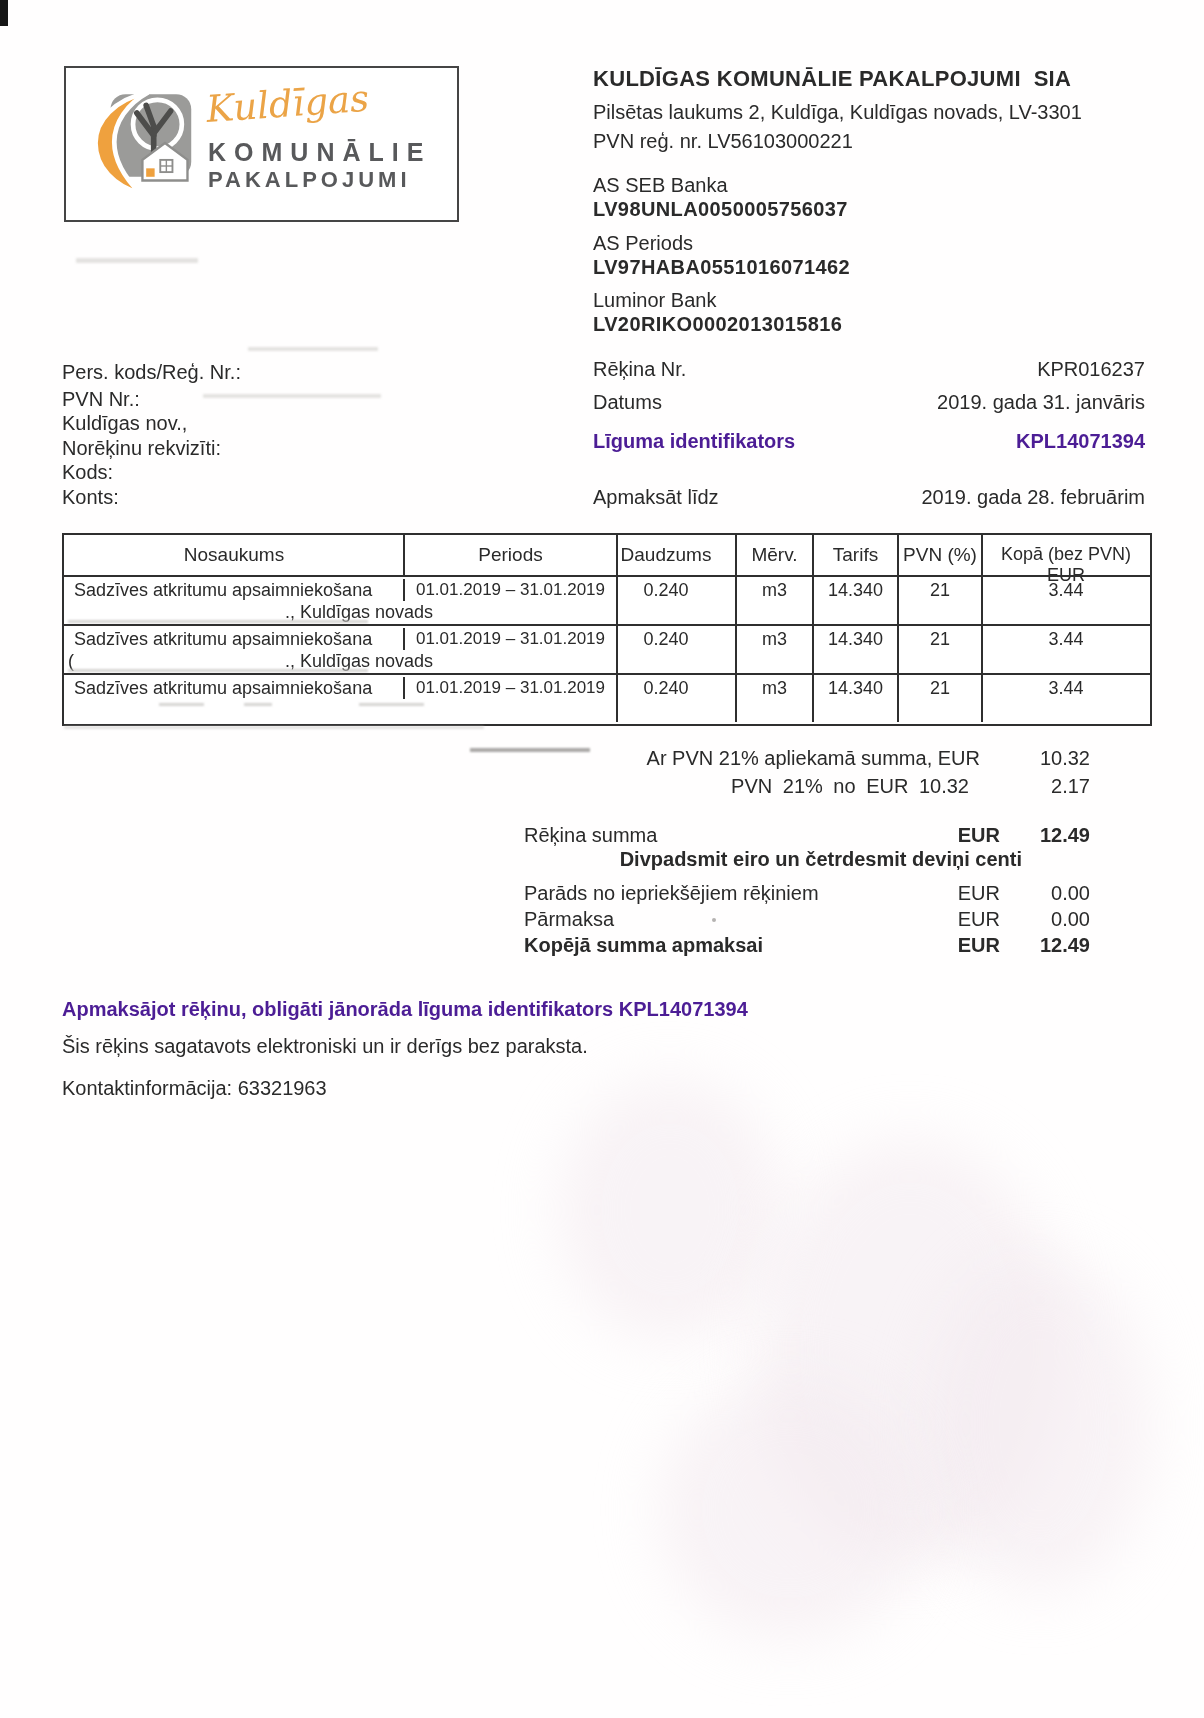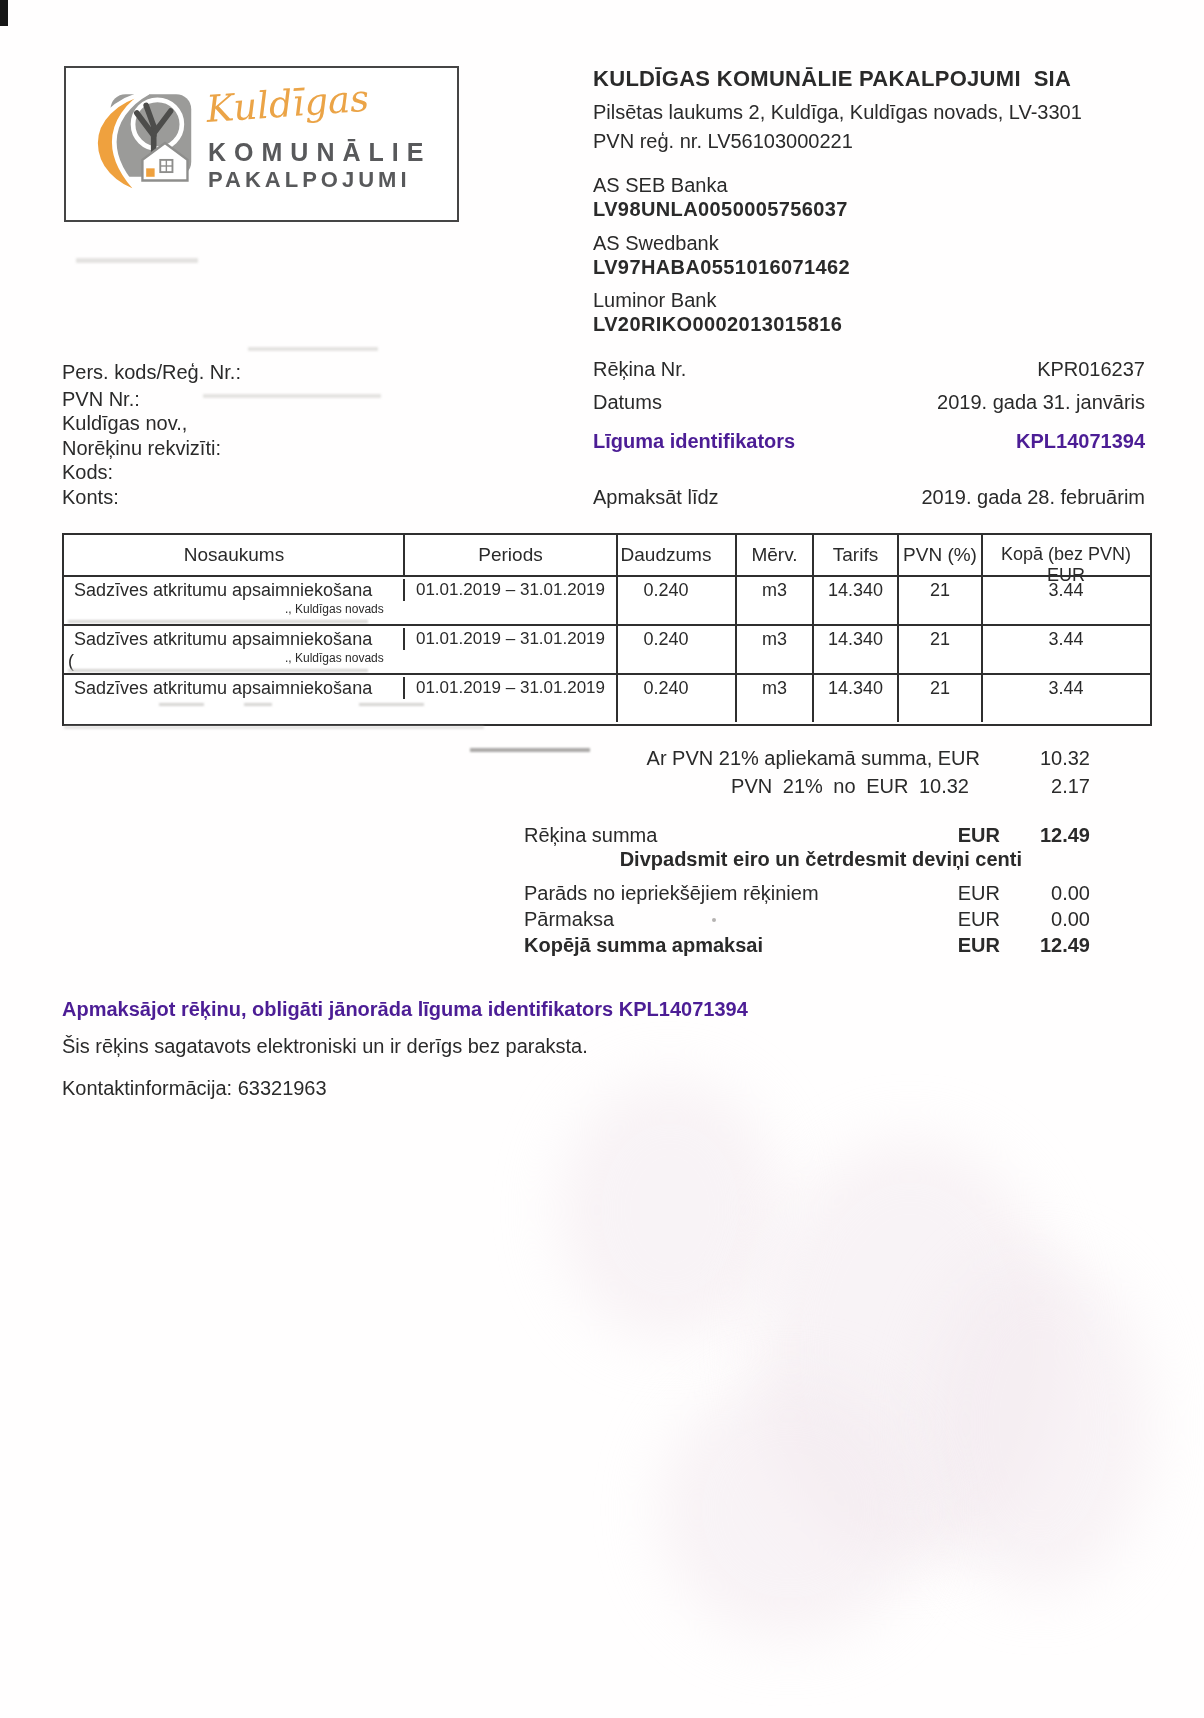--- a/index.html
+++ b/index.html
@@ -33,21 +33,21 @@
   .company-name { position:absolute; left:593px; top:66px; font-size:22px; font-weight:700; letter-spacing:.3px; }
   .iban { font-weight:700; letter-spacing:.4px; }
 
   
   .tbl { position:absolute; left:62px; top:533px; width:1086px; height:189px; border:2px solid #2f2f2f; background:#fff; }
   .thead { position:absolute; left:0; top:0; width:1086px; height:40px; }
   .th { position:absolute; top:9px; font-size:19px; text-align:center; }
   .trow { position:absolute; left:0; width:1086px; height:47px; }
   .td { position:absolute; top:3px; font-size:18px; text-align:center; }
   .td-name { position:absolute; left:10px; top:3px; font-size:18px; text-align:left; }
-  .td-addr { position:absolute; left:221px; top:25px; font-size:12px; text-align:left; }
+  .td-addr { position:absolute; left:221px; top:25px; font-size:18px; text-align:left; }
   .td-pref { position:absolute; left:4px; top:25px; font-size:18px; }
   .vl { position:absolute; top:0; width:2px; background:#2f2f2f; }
   .vl-s { position:absolute; left:339px; top:2px; width:1.5px; height:22px; background:#2f2f2f; }
   .hsep { position:absolute; left:0; width:1086px; height:2px; background:#2f2f2f; }
   .c1 { left:0; width:340px; }
   .c2 { left:340px; width:213px; }
   .c3 { left:553px; width:98px; }
   .c4 { left:672px; width:77px; }
   .c5 { left:749px; width:85px; }
   .c6 { left:834px; width:84px; }
@@ -87,21 +87,21 @@
     <div class="logo-caps2">PAKALPOJUMI</div>
   </div>
   <div class="redaction" style="left:76px; top:258px; width:122px; height:5px;"></div>
 
   <div class="company-name pre">KULDĪGAS KOMUNĀLIE PAKALPOJUMI  SIA</div>
   <div class="abs t20" style="left:593px; top:100px;">Pilsētas laukums 2, Kuldīga, Kuldīgas novads, LV-3301</div>
   <div class="abs t20" style="left:593px; top:129px;">PVN reģ. nr. LV56103000221</div>
 
   <div class="abs t20" style="left:593px; top:173px;">AS SEB Banka</div>
   <div class="abs t20 iban" style="left:593px; top:197px;">LV98UNLA0050005756037</div>
-  <div class="abs t20" style="left:593px; top:231px;">AS Swedbank</div>
+  <div class="abs t20" style="left:593px; top:231px;">AS Periods</div>
   <div class="abs t20 iban" style="left:593px; top:255px;">LV97HABA0551016071462</div>
   <div class="abs t20" style="left:593px; top:288px;">Luminor Bank</div>
   <div class="abs t20 iban" style="left:593px; top:312px;">LV20RIKO0002013015816</div>
 
   <div class="abs t20" style="left:62px; top:360px;">Pers. kods/Reģ. Nr.:</div>
   <div class="abs t20" style="left:62px; top:387px;">PVN Nr.:</div>
   <div class="abs t20" style="left:62px; top:411px;">Kuldīgas nov.,</div>
   <div class="abs t20" style="left:62px; top:436px;">Norēķinu rekvizīti:</div>
   <div class="abs t20" style="left:62px; top:460px;">Kods:</div>
   <div class="abs t20" style="left:62px; top:485px;">Konts:</div>

